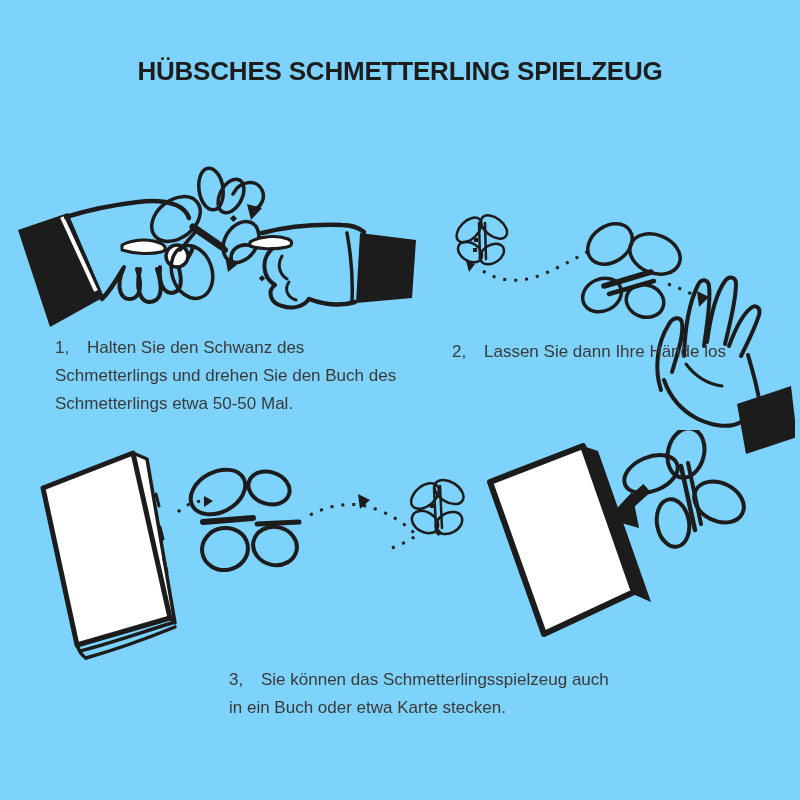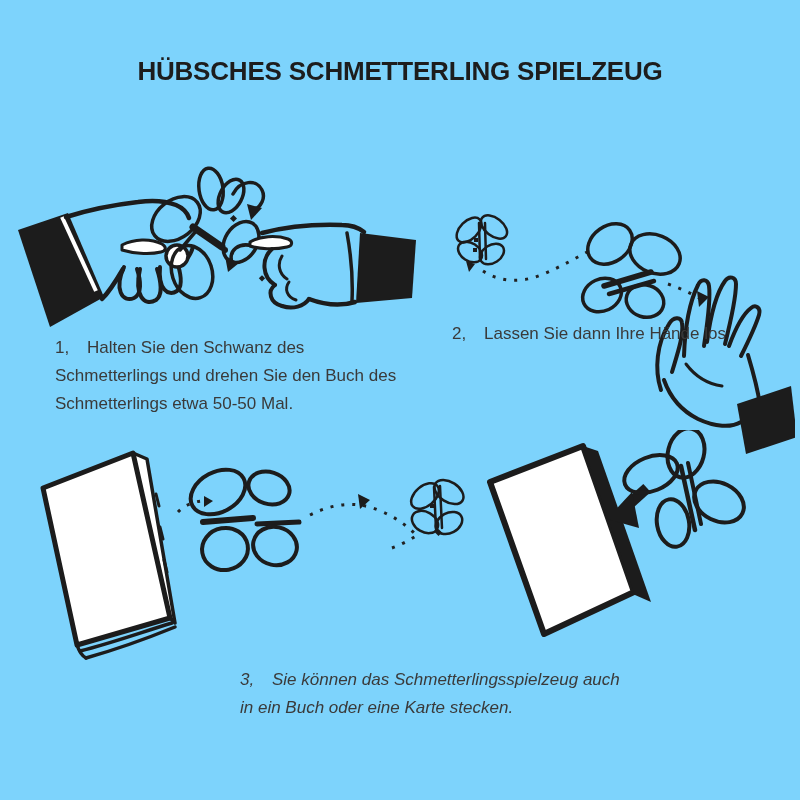--- a/index.html
+++ b/index.html
@@ -3,22 +3,22 @@
 <meta charset="utf-8">
 <style>
   html,body{margin:0;padding:0;background:#ffffff;}
   .page{position:relative;width:800px;height:800px;background:#7dd3fc;overflow:hidden;
         font-family:"Liberation Sans","DejaVu Sans",sans-serif;}
   .title{position:absolute;left:0;right:0;top:56px;text-align:center;
          font-size:26px;font-weight:700;letter-spacing:-0.2px;color:#1d1d1d;}
   .step{position:absolute;font-size:17px;line-height:28px;color:#3a3a3a;}
   .step .num{display:inline-block;min-width:32px;}
   .step1{left:55px;top:334px;width:385px;}
-  .step2{left:452px;top:320px;width:330px;}
-  .step3{left:240px;top:666px;width:400px;font-style:italic;}
+  .step2{left:452px;top:338px;width:330px;}
+  .step3{left:229px;top:666px;width:400px;}
   svg{position:absolute;display:block;}
   .illus1{left:10px;top:155px;}
   .illus2{left:425px;top:183px;}
   .illus3{left:20px;top:430px;}
   .ink-stroke{stroke:#1c1c1c;fill:none;stroke-linecap:round;stroke-linejoin:round;}
   .ink-fill{fill:#1c1c1c;stroke:none;}
   .paper{fill:#ffffff;stroke:#1c1c1c;stroke-linejoin:round;}
   .dots{stroke:#222222;fill:none;stroke-dasharray:3 8;stroke-linecap:butt;}
 </style>
 </head>
@@ -161,16 +161,16 @@
     <div>Schmetterlings und drehen Sie den Buch des</div>
     <div>Schmetterlings etwa 50-50 Mal.</div>
   </div>
 
   <div class="step step2">
     <div><span class="num">2,</span><span>Lassen Sie dann Ihre Hände los</span></div>
   </div>
 
   <div class="step step3">
     <div><span class="num">3,</span><span>Sie können das Schmetterlingsspielzeug auch</span></div>
-    <div>in ein Buch oder eine Karte stecken.</div>
+    <div>in ein Buch oder etwa Karte stecken.</div>
   </div>
 
 </div>
 
 </body></html>

